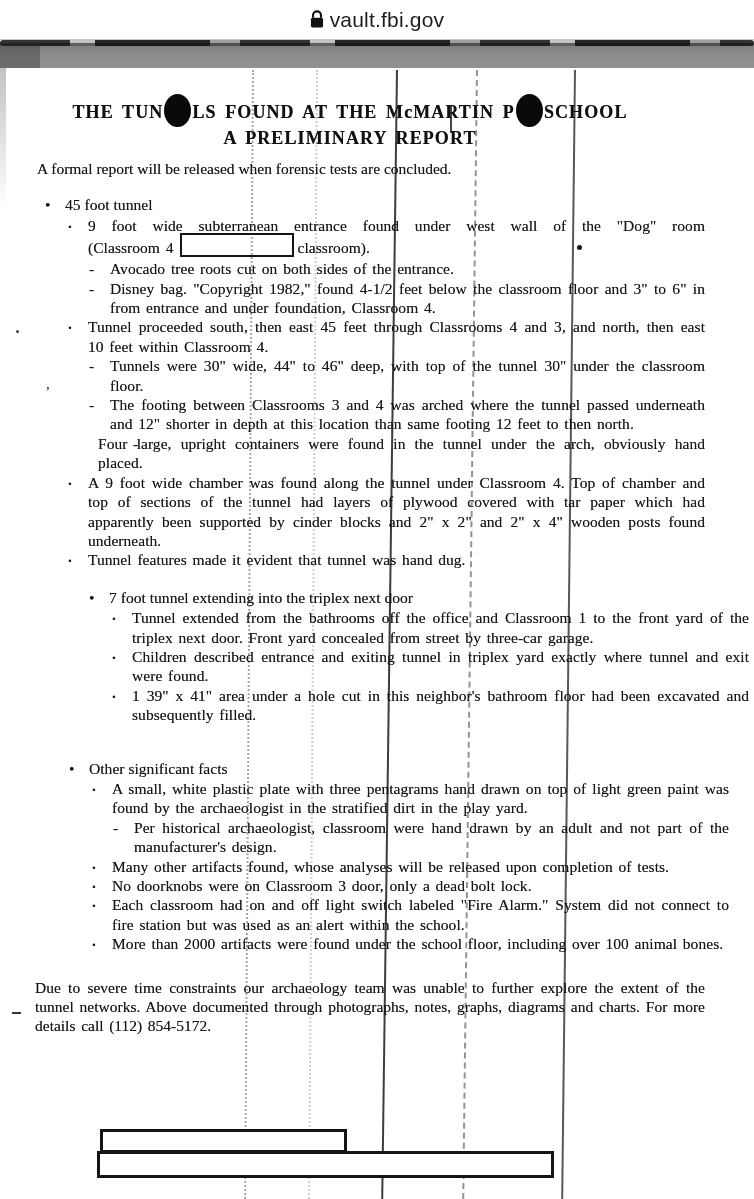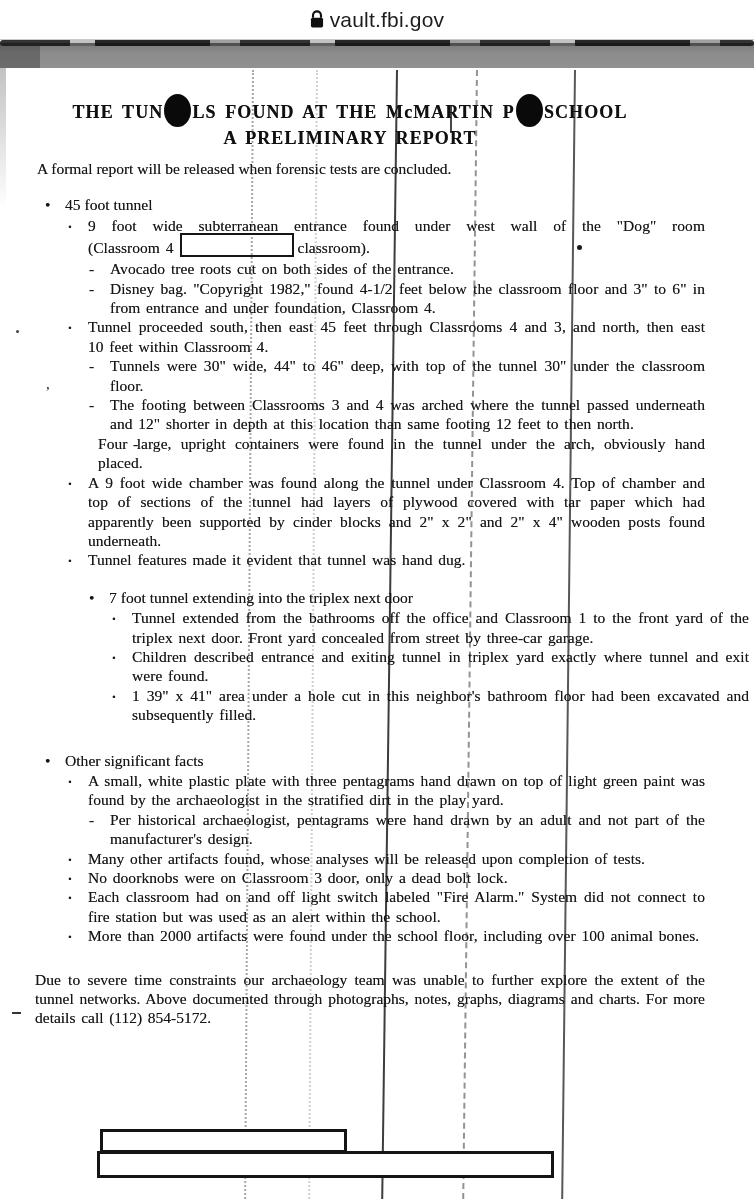--- a/index.html
+++ b/index.html
@@ -45,21 +45,21 @@
     width:700px;margin-top:27px;text-align:center;font-weight:bold;
     font-size:18px;line-height:22px;letter-spacing:1.1px;word-spacing:3px;color:#101010;
   }
   .blob{
     display:inline-block;width:27px;height:33px;background:#0a0a0a;
     border-radius:50%;vertical-align:-9px;margin:0 1px;
   }
   .intro{margin-top:10px;margin-left:37px;font-size:15.5px;line-height:19.4px;}
   .sec{margin-top:17px;}
   .sec2{margin-top:18px;margin-left:44px;}
-  .sec3{margin-top:26px;}
+  .sec3{margin-top:34px;padding-left:24px;}
   .sec-header{
     position:relative;padding-left:65px;font-weight:normal;font-size:15.6px;
     line-height:19.4px;margin-bottom:1px;
   }
   .sec-header::before{content:"\2022";position:absolute;left:45px;}
   .item{
     position:relative;width:705px;box-sizing:border-box;
     font-size:15.5px;line-height:19.4px;text-align:justify;
     word-spacing:1.8px;letter-spacing:.05px;
   }
@@ -143,21 +143,21 @@
   <div class="sec sec2">
     <div class="sec-header">7 foot tunnel extending into the triplex next door</div>
     <div class="item lvl2">Tunnel extended from the bathrooms off the office and Classroom 1 to the front yard of the triplex next door.  Front yard concealed from street by three-car garage.</div>
     <div class="item lvl2">Children described entrance and exiting tunnel in triplex yard exactly where tunnel and exit were found.</div>
     <div class="item lvl2">1 39" x 41" area under a hole cut in this neighbor's bathroom floor had been excavated and subsequently filled.</div>
   </div>
 
   <div class="sec sec3">
     <div class="sec-header">Other significant facts</div>
     <div class="item lvl2">A small, white plastic plate with three pentagrams hand drawn on top of light green paint was found by the archaeologist in the stratified dirt in the play yard.</div>
-    <div class="item lvl3">Per historical archaeologist, pentagrams were hand drawn by an adult and not part of the manufacturer's design.</div>
+    <div class="item lvl3">Per historical archaeologist, classroom were hand drawn by an adult and not part of the manufacturer's design.</div>
     <div class="item lvl2">Many other artifacts found, whose analyses will be released upon completion of tests.</div>
     <div class="item lvl2">No doorknobs were on Classroom 3 door, only a dead bolt lock.</div>
     <div class="item lvl2">Each classroom had on and off light switch labeled "Fire Alarm."  System did not connect to fire station but was used as an alert within the school.</div>
     <div class="item lvl2">More than 2000 artifacts were found under the school floor, including over 100 animal bones.</div>
   </div>
 
   <div class="closing">Due to severe time constraints our archaeology team was unable to further explore the extent of the tunnel networks.  Above documented through photographs, notes, graphs, diagrams and charts.  For more details call (112) 854-5172.</div>
 </div>
 
 <div class="vline vl-dot1"></div>

